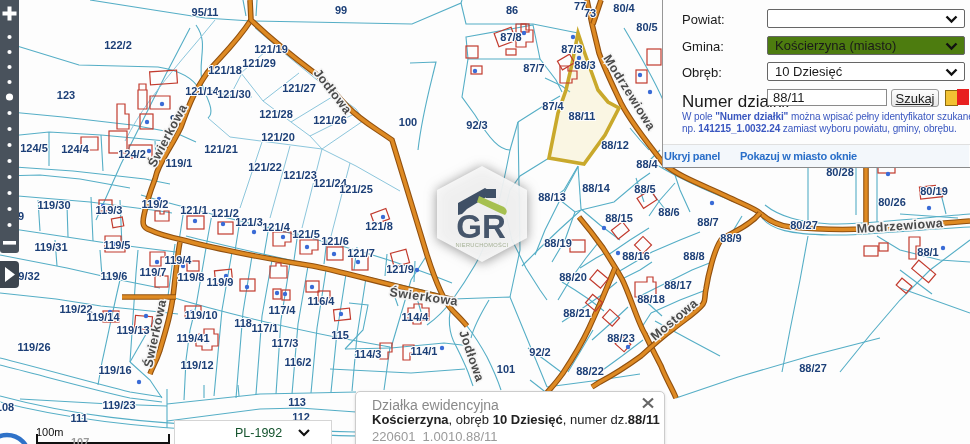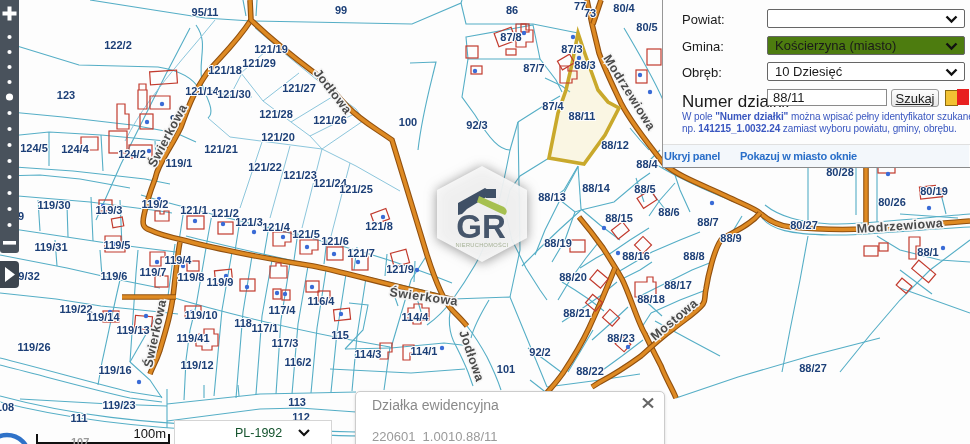--- a/index.html
+++ b/index.html
@@ -479,21 +479,21 @@
     <path d="M458,215 L458,203 L485,188 L493,193 L467,209 L462,214 Z" fill="#3f5066"></path>
     <rect x="486" y="189" width="10" height="9" fill="#3f5066"></rect>
     <path d="M479,196 L504,207 Q509,211 505,215 L500,213 L477,202 Z" fill="#a6c050"></path>
     <text x="481" y="238" text-anchor="middle" font-size="33" font-weight="bold" fill="#46566b" font-family="Liberation Sans,sans-serif">GR</text>
     <text x="482" y="247" text-anchor="middle" font-size="5.7" letter-spacing="0.3" fill="#a4b094" font-family="Liberation Sans,sans-serif">NIERUCHOMOŚCI</text>
   </g>
 </svg>
 
 <div style="position:absolute;left:36px;top:431px;width:130px;height:13px;">
   <div style="position:absolute;left:0;bottom:0;width:130px;height:8px;border-left:2px solid #111;border-right:2px solid #111;border-bottom:2px solid #111;"></div>
-  <div style="position:absolute;left:0;top:-5px;width:130px;text-align:right;font-size:13px;color:#111;">100m</div>
+  <div style="position:absolute;left:0;top:-5px;width:130px;text-align:left;font-size:11px;color:#111;">100m</div>
 </div>
 
 <div style="position:absolute;left:71px;top:436px;font-size:11px;font-weight:bold;color:#9a9a9a;">107</div>
 
 <div style="position:absolute;left:174px;top:420px;width:156px;height:24px;background:#fff;border:1px solid #d5d5d5;">
   <span style="position:absolute;left:60px;top:5px;font-size:12.5px;color:#14532d;">PL-1992</span>
   <svg style="position:absolute;left:122px;top:7px;" width="14" height="10" viewBox="0 0 14 10">
         <path d="M2,2 L7,7 L12,2" fill="none" stroke="#111" stroke-width="2.2"></path>
       </svg>
 </div>
@@ -579,20 +579,21 @@
   <div style="position:absolute;left:0;top:145px;width:306px;height:22px;background:#f3f7fb;">
     <span style="position:absolute;left:1px;top:5px;font-size:11px;letter-spacing:-0.3px;font-weight:bold;color:#2a6fc9;">Ukryj panel</span>
     <span style="position:absolute;left:77px;top:5px;font-size:11px;letter-spacing:-0.3px;font-weight:bold;color:#2a6fc9;">Pokazuj w miasto oknie</span>
   </div>
 </div>
 
 <div style="position:absolute;left:355px;top:391px;width:310px;height:60px;background:#fff;border:1px solid #ccc;border-radius:5px;box-sizing:border-box;box-shadow:0 1px 3px rgba(0,0,0,0.15);">
 
   <div style="position:absolute;left:16px;top:5px;font-size:14px;color:#8a8a8a;">Działka ewidencyjna</div>
 
+  <div style="position:absolute;left:16px;top:20px;font-size:13px;color:#222;white-space:nowrap;"><b>Kościerzyna</b>, obręb <b>10 Dziesięć</b>, numer dz.<b>88/11</b></div>
 
   <div style="position:absolute;left:16px;top:37px;font-size:13px;color:#9a9a9a;">220601&nbsp; 1.0010.88/11</div>
 
   <svg style="position:absolute;right:9px;top:5px;" width="14" height="12" viewBox="0 0 14 12">
         <path d="M2,1.5 L12,10.5 M12,1.5 L2,10.5" stroke="#666" stroke-width="2.2"></path>
       </svg>
 </div>
 </div>
 
 </body></html>

